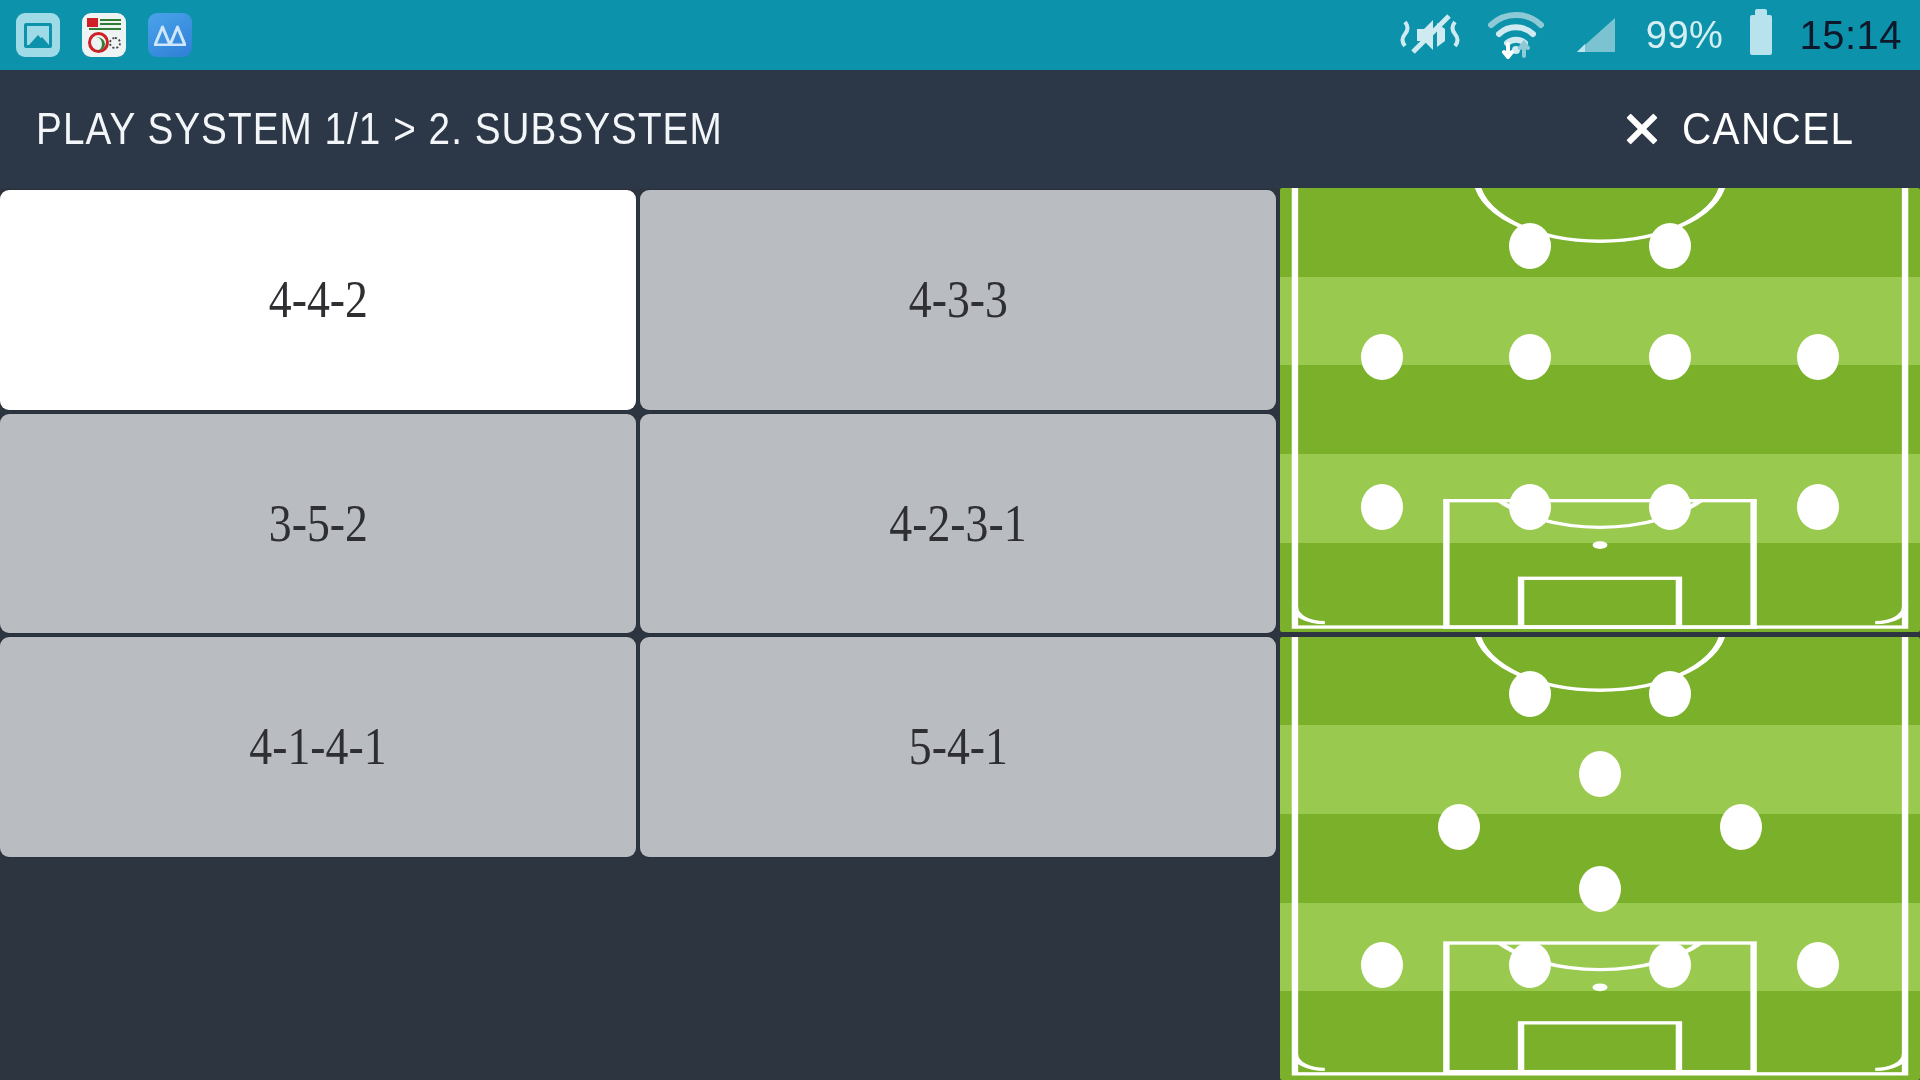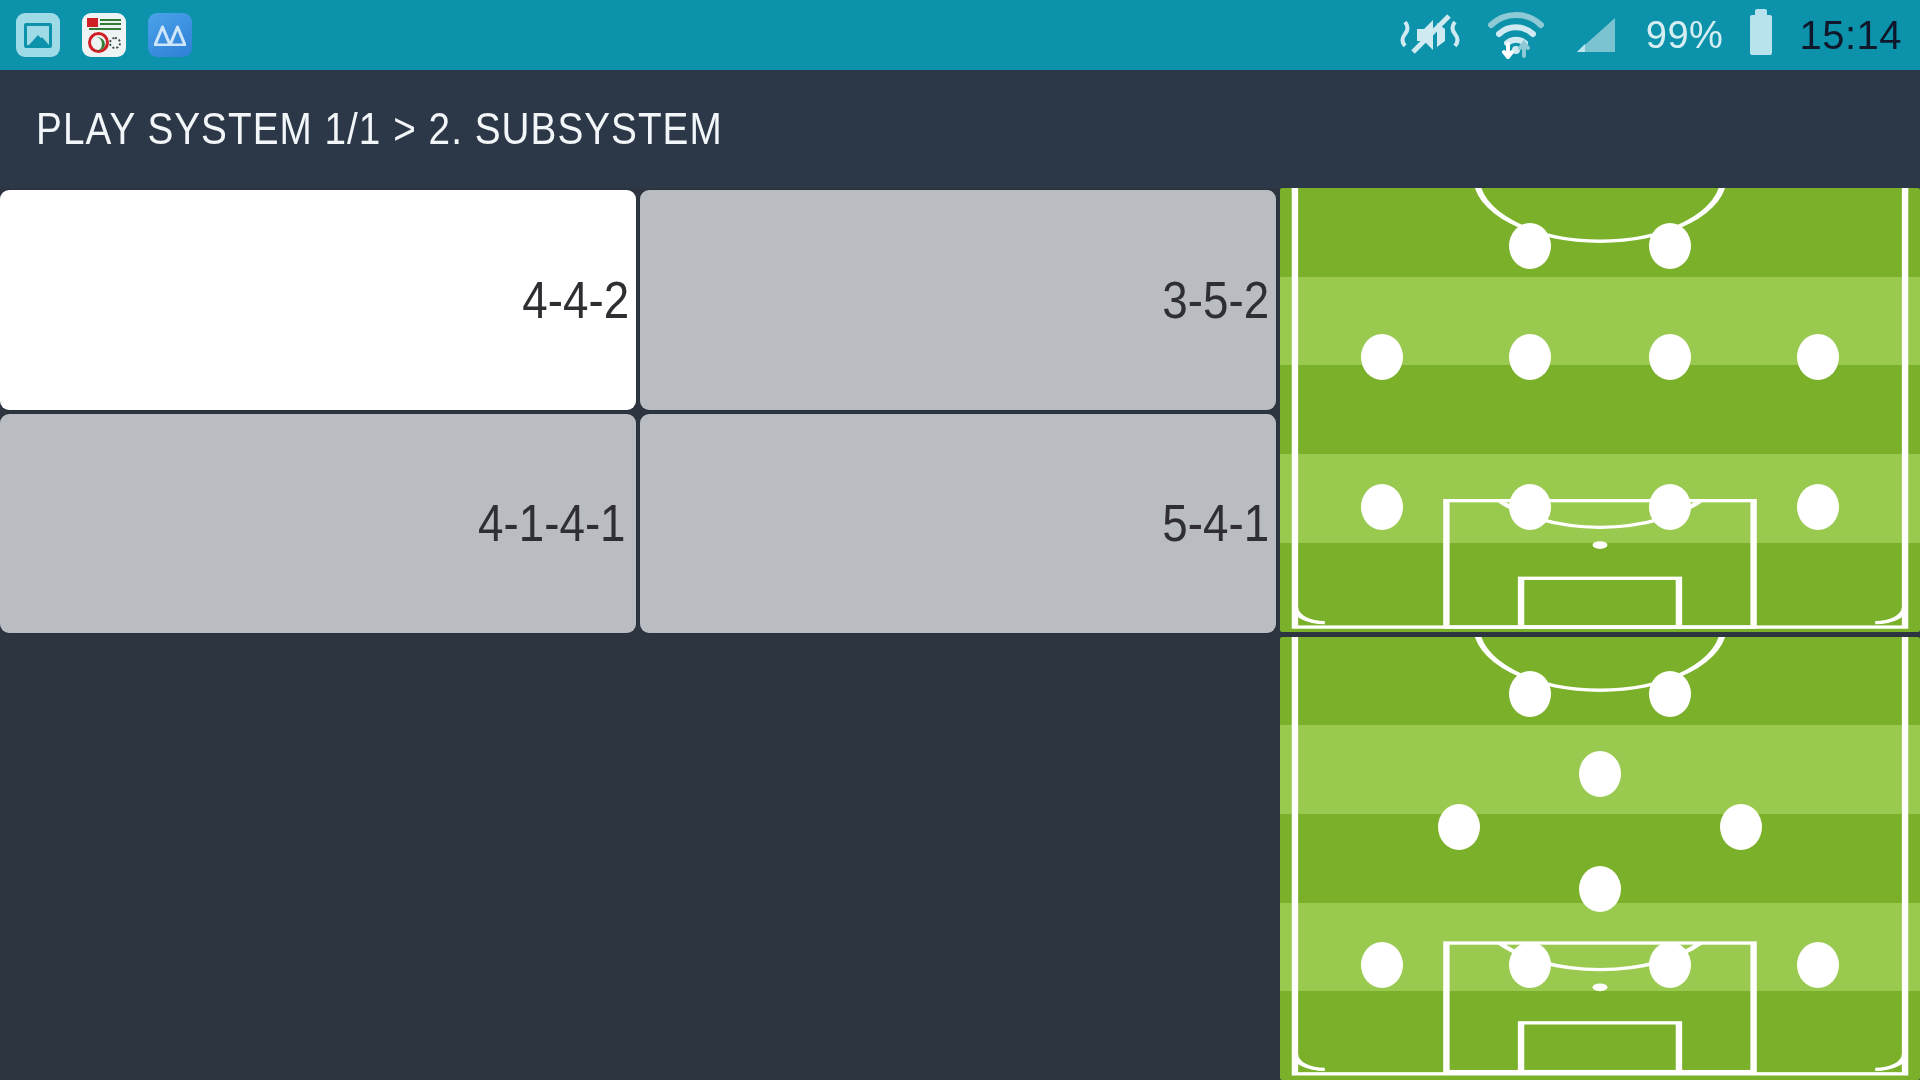--- a/index.html
+++ b/index.html
@@ -115,23 +115,24 @@
     position:absolute; top:0; left:0; width:1278px; height:892px;
     display:grid;
     grid-template-columns:1fr 1fr;
     grid-template-rows:repeat(4, 1fr);
     gap:4px;
     padding:2px 2px 0 0;
   }
   .cell{
     background:#b9bcc1;
     border-radius:9px;
-    display:flex; align-items:center; justify-content:flex-end;
+    display:flex; align-items:center; justify-content:center;
     cursor:pointer;
     box-shadow:0 0 0 1px rgba(0,0,0,.06);
+    font-family:Liberation Serif, serif;
   }
   .cell.selected{ background:#ffffff; }
   .cell-label{
     color:#2f2f33; font-size:52px; font-weight:400; letter-spacing:0px;
     transform:scaleX(.88); transform-origin:center;
     white-space:nowrap;
   }
 
   
   .pitches{
@@ -222,30 +223,40 @@
     <span class="sb-text">99%</span>
 
     <span class="battery"></span>
 
     <span class="sb-clock">15:14</span>
   </div>
 </div>
 
 <div class="titlebar">
   <div class="title-text">PLAY SYSTEM 1/1 &gt; 2. SUBSYSTEM</div>
+  <div class="cancel-btn">
+    <span class="cancel-x"></span>
+    <span class="cancel-label">CANCEL</span>
+  </div>
 </div>
 
 <div class="content">
 
   <div class="grid">
     <div class="cell selected">
       <span class="cell-label">4-4-2</span>
     </div>
     <div class="cell">
+      <span class="cell-label">4-3-3</span>
+    </div>
+    <div class="cell">
       <span class="cell-label">3-5-2</span>
+    </div>
+    <div class="cell">
+      <span class="cell-label">4-2-3-1</span>
     </div>
     <div class="cell">
       <span class="cell-label">4-1-4-1</span>
     </div>
     <div class="cell">
       <span class="cell-label">5-4-1</span>
     </div>
   </div>
 
   <div class="pitches">

